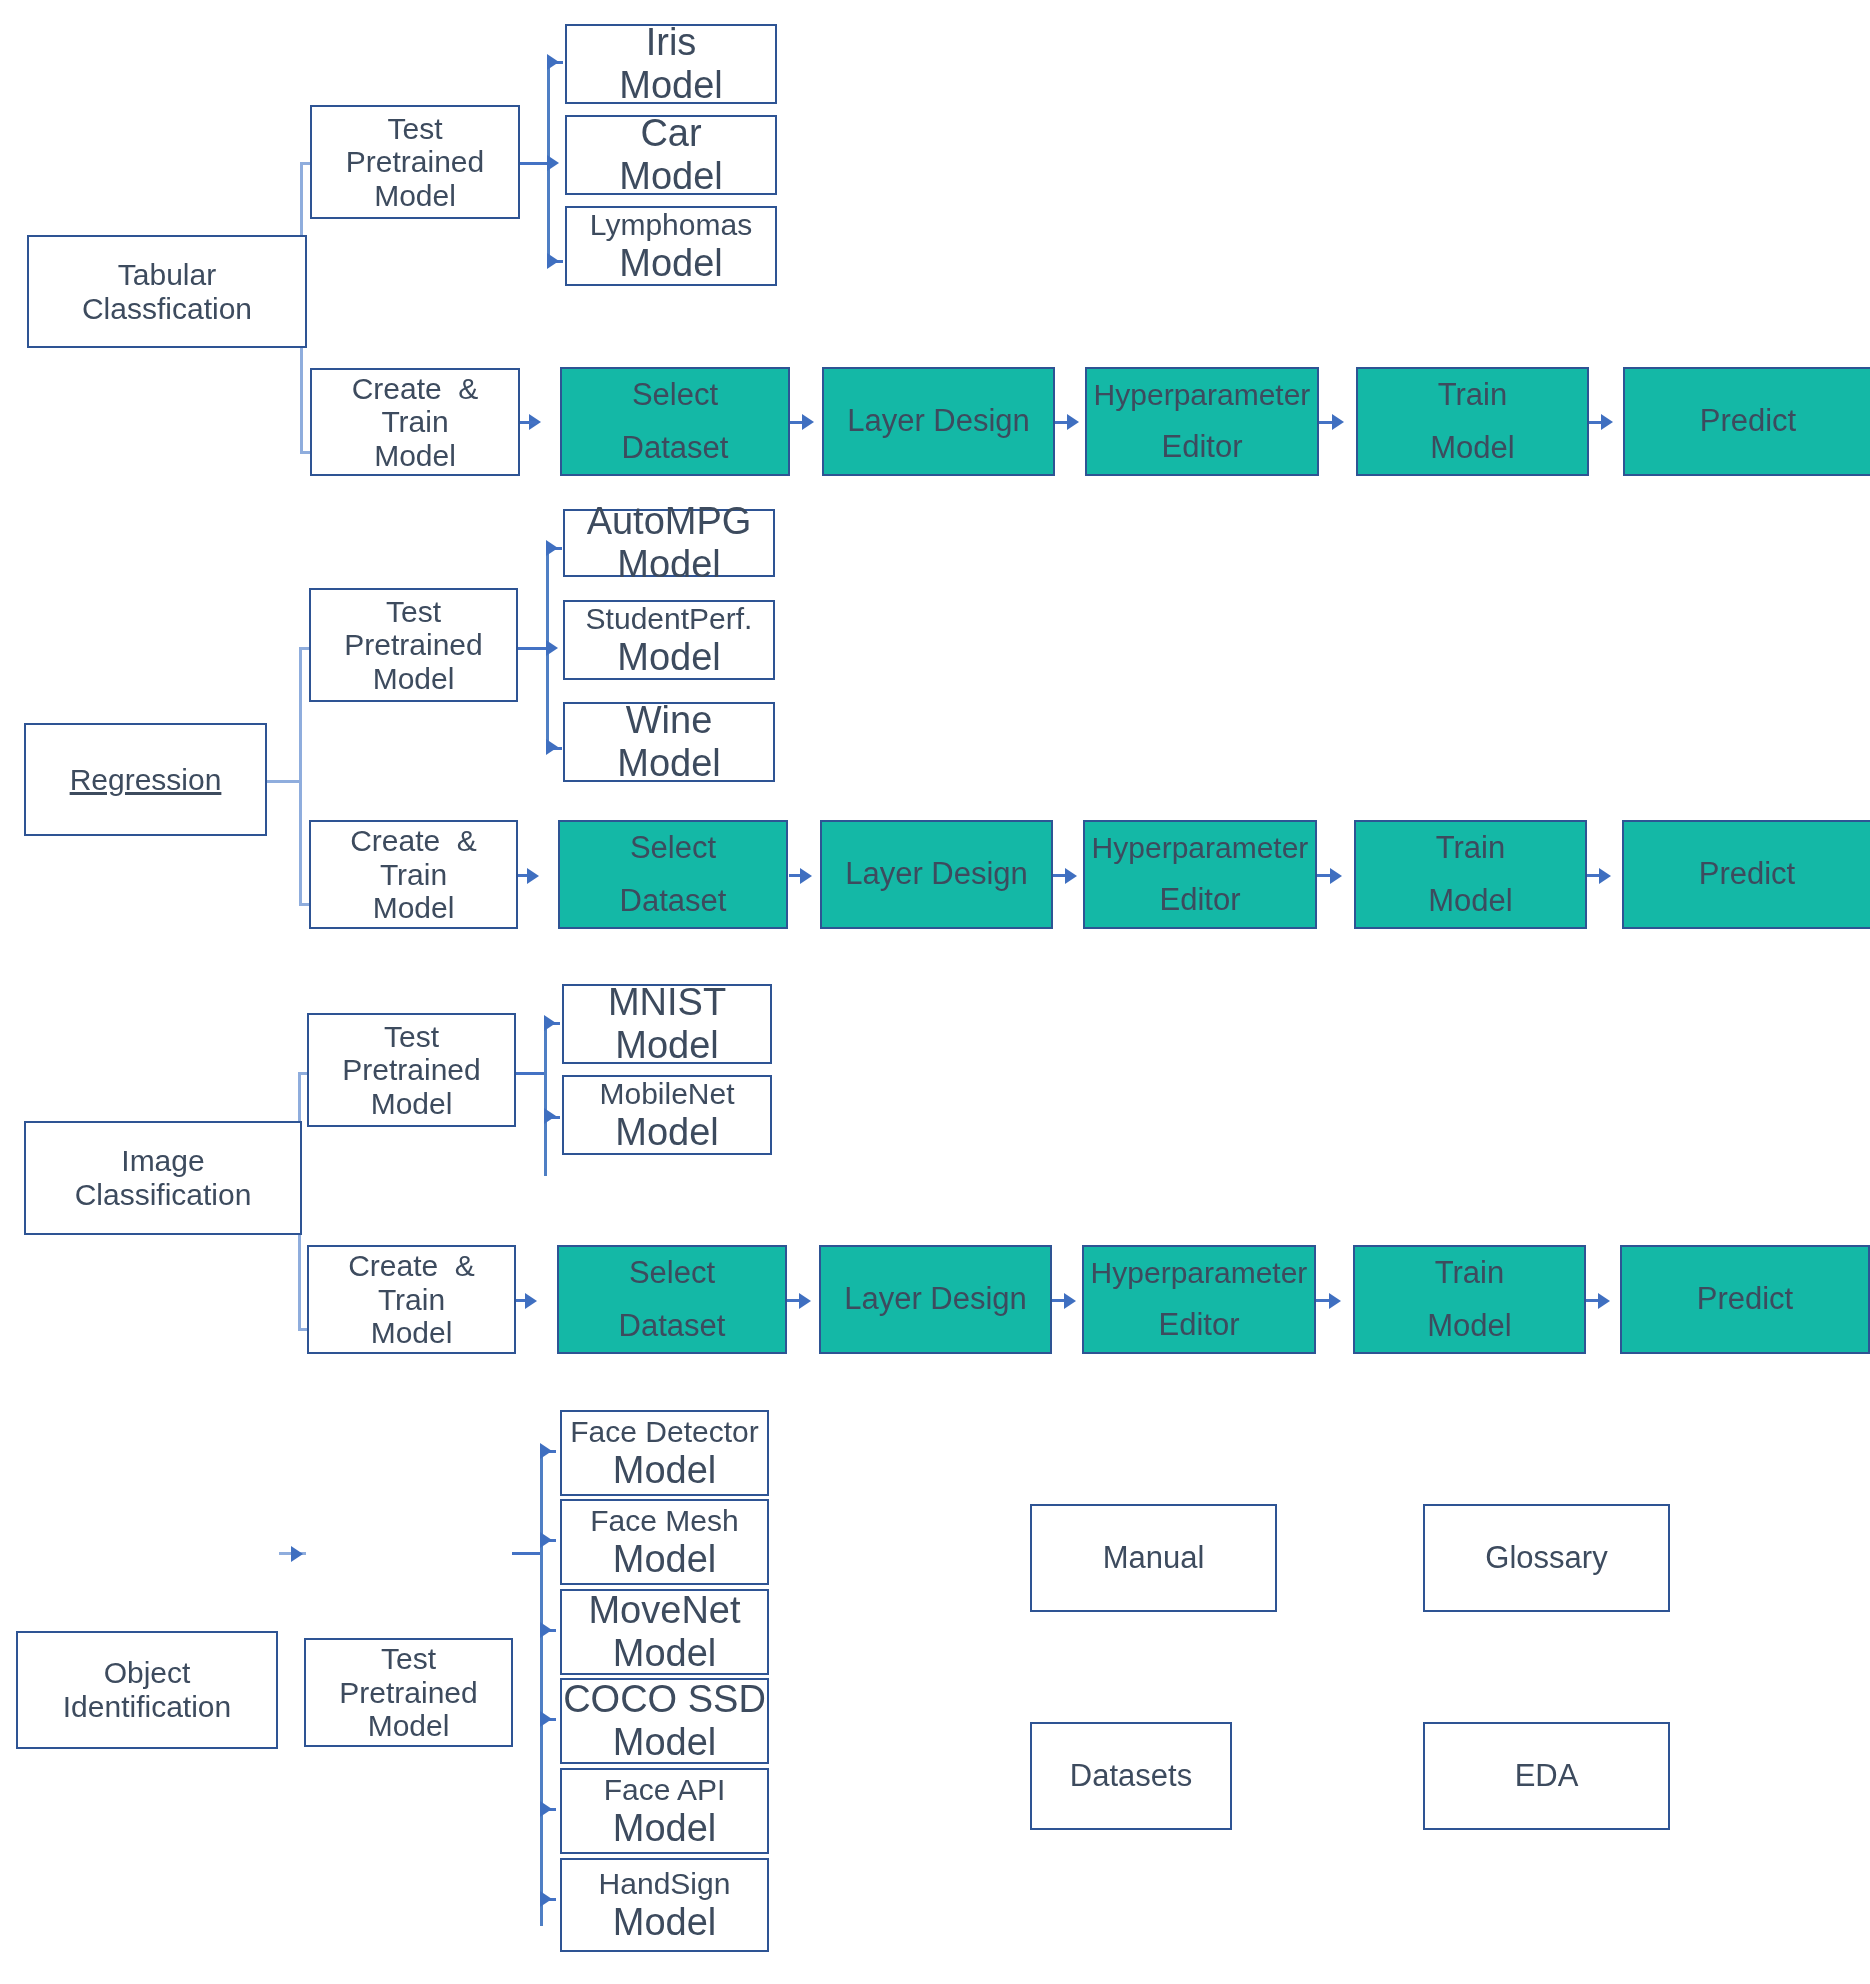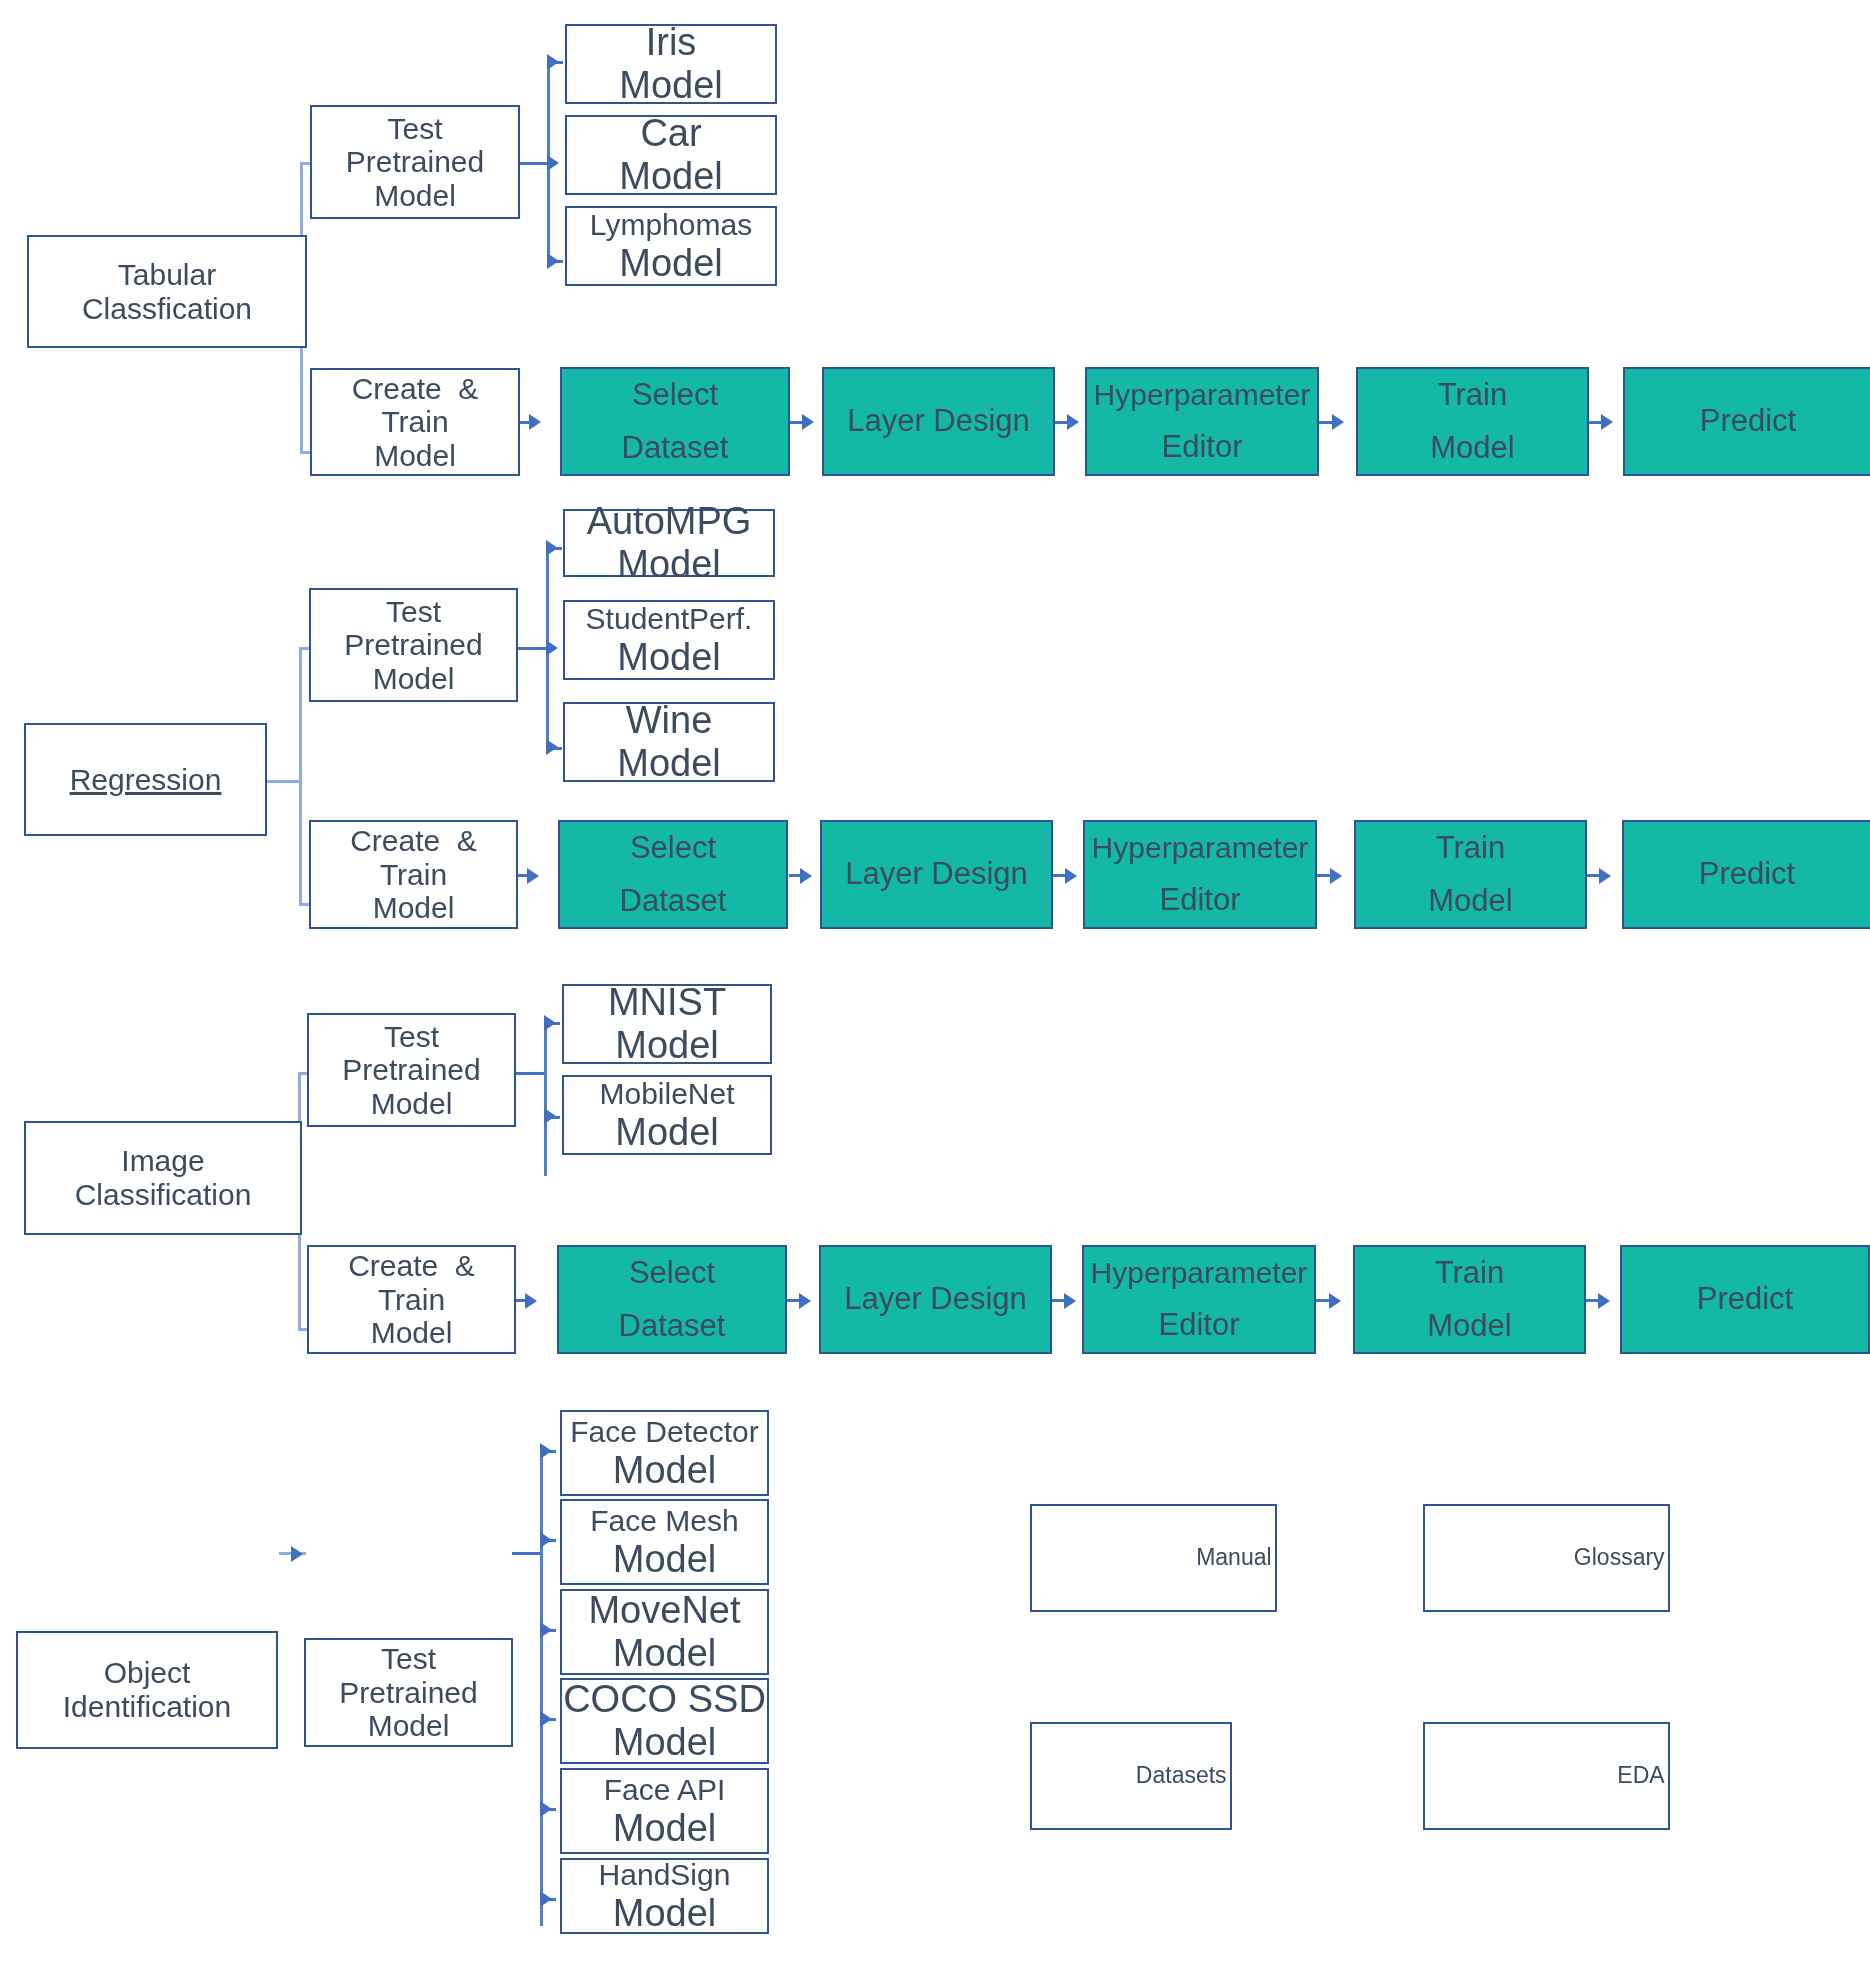--- a/index.html
+++ b/index.html
@@ -31,21 +31,21 @@
     padding:0 3.4px;
   }
   .box.green{ background:#14b8a6;gap:18px; }
   .box .l1,.box .l2{ display:block; white-space:pre; }
   
   .fs-cat   { font-size:30px; }
   .fs-node  { font-size:30px; }
   .fs-model { font-size:38px; }
   .fs-small { font-size:30px; }
   .fs-pipe  { font-size:31px; }
-  .fs-util  { font-size:23px;align-items:flex-end; }
+  .fs-util  { font-size:31px; }
 
   
   .vline{
     position:absolute;
     width:2.8px;
     background:#8faddd;
   }
   .vline.dark{ background:#4f7fc4; }
   .hline{
     position:absolute;
@@ -340,21 +340,21 @@
     <span class="l2 fs-model">Model</span>
   </div>
   <div class="box" style="left:560px;top:1678px;width:209px;height:86px;">
     <span class="l1 fs-model">COCO SSD</span>
     <span class="l2 fs-model">Model</span>
   </div>
   <div class="box" style="left:560px;top:1768px;width:209px;height:86px;">
     <span class="l1 fs-small">Face API</span>
     <span class="l2 fs-model">Model</span>
   </div>
-  <div class="box" style="left:560px;top:1858px;width:209px;height:76px;">
+  <div class="box" style="left:560px;top:1858px;width:209px;height:94px;">
     <span class="l1 fs-small">HandSign</span>
     <span class="l2 fs-model">Model</span>
   </div>
 
   <div class="box fs-util" style="left:1030px;top:1504px;width:247px;height:108px;">
     <span class="l1">Manual</span>
   </div>
   <div class="box fs-util" style="left:1423px;top:1504px;width:247px;height:108px;">
     <span class="l1">Glossary</span>
   </div>

